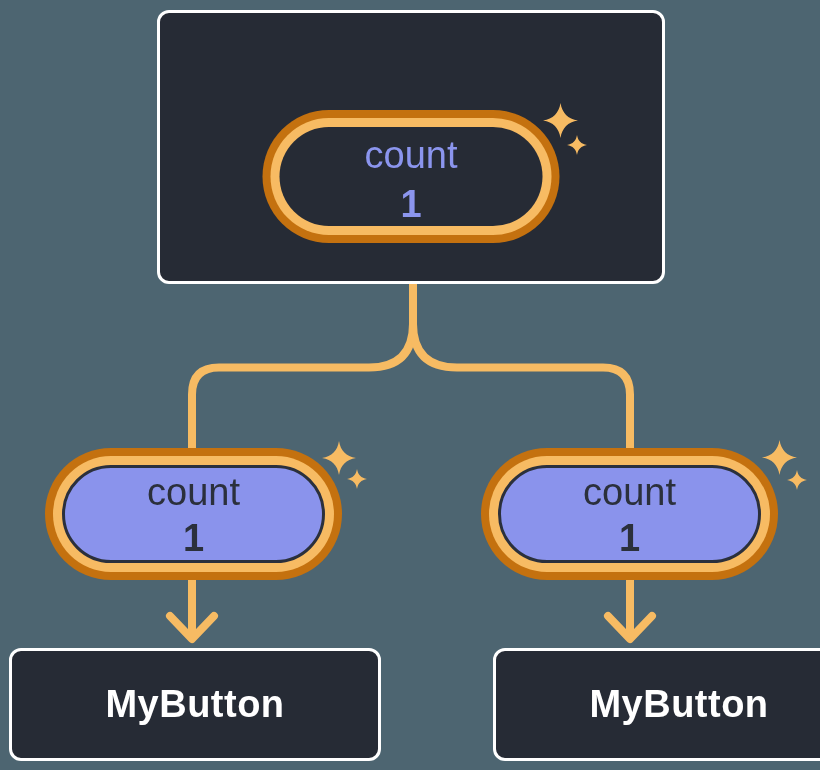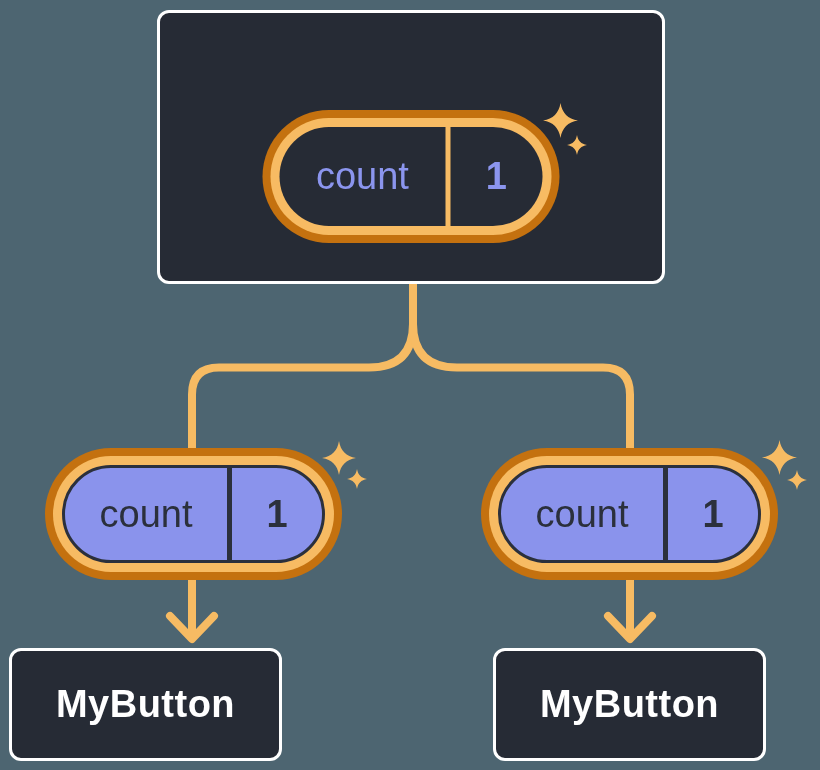--- a/index.html
+++ b/index.html
@@ -39,21 +39,21 @@
     border-radius: 12px;
     z-index: 2;
   }
   .node-root {
     left: 157px;
     top: 10px;
     width: 508px;
     height: 274px;
   }
   .node-child {
-    width: 273px;
+    width: 372px;
     height: 113px;
     display: flex;
     align-items: center;
     justify-content: center;
   }
   .node-child-left  { left: 9px;  top: 648px; }
   .node-child-right { left: 493px; top: 648px; }
   .node-title {
     color: var(--title-text, #FFFFFF);
     font-size: 40px;
@@ -82,20 +82,21 @@
     padding: 9px;
     height: 100%;
   }
   .pill-inner {
     box-sizing: border-box;
     border-radius: 999px;
     height: 100%;
     display: flex;
     align-items: stretch;
     overflow: hidden;
+    flex-direction: column;
   }
   .pill-root-style { left: 50%; transform: translateX(-50%); top: 97px; width: 297px; height: 133px; }
   .pill-root-style .pill-inner {
     background: var(--pill-fill-root, #262B35);
     color: var(--pill-text-root, #8B95EE);
   }
   .pill-root-style .pill-divider { background: var(--pill-ring-inner, #F7BB63); }
   .pill-child-style { width: 297px; height: 132px; }
   .pill-child-left  { left: 45px;  top: 448px; }
   .pill-child-right { left: 481px; top: 448px; }

